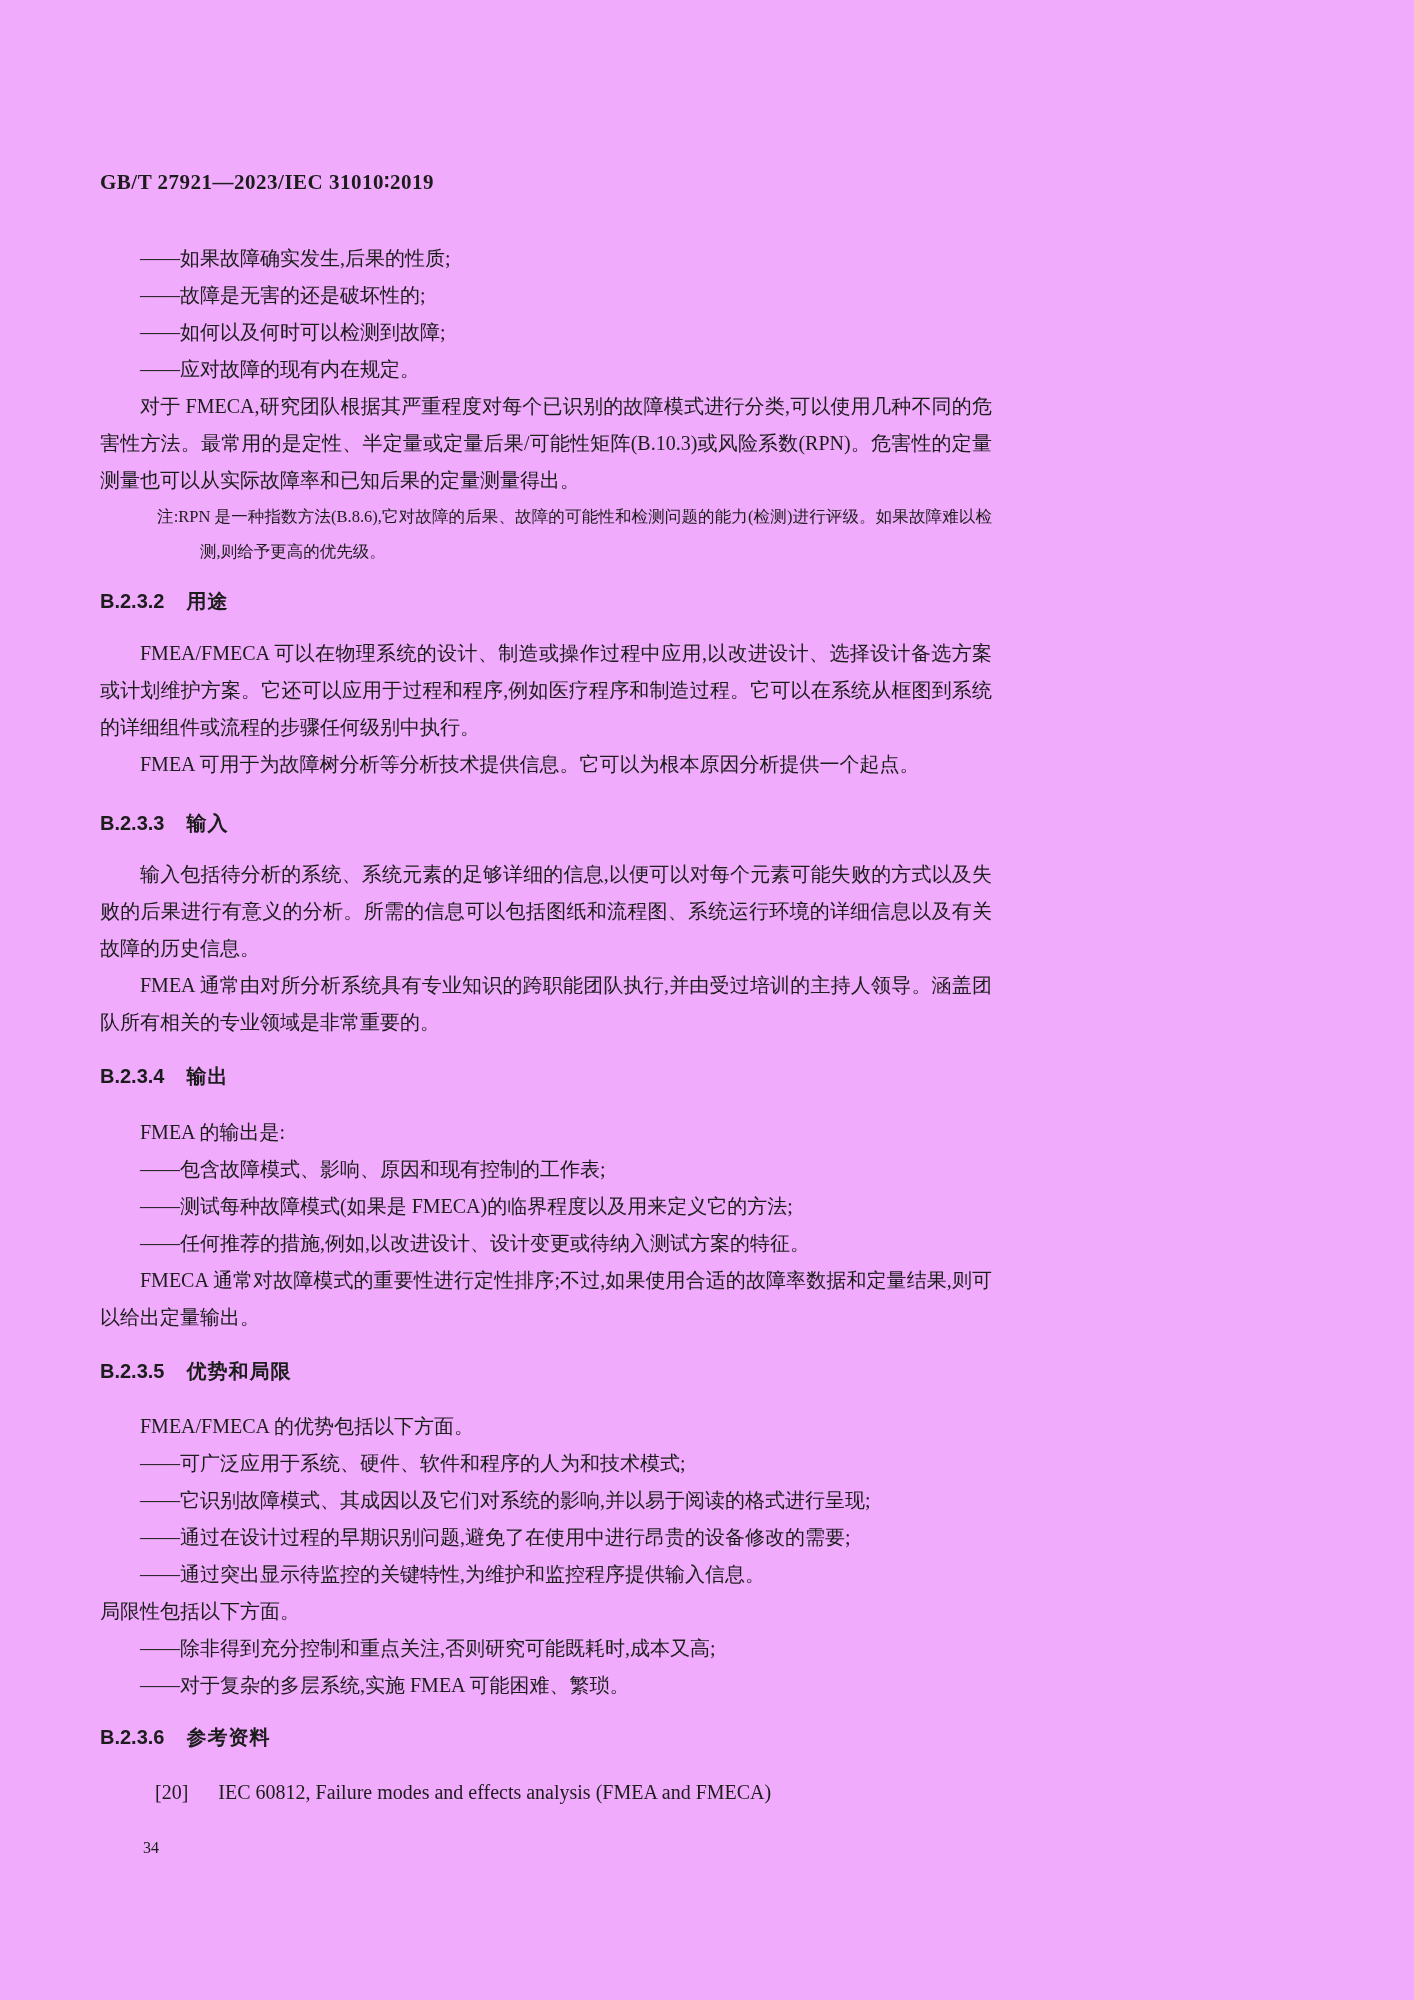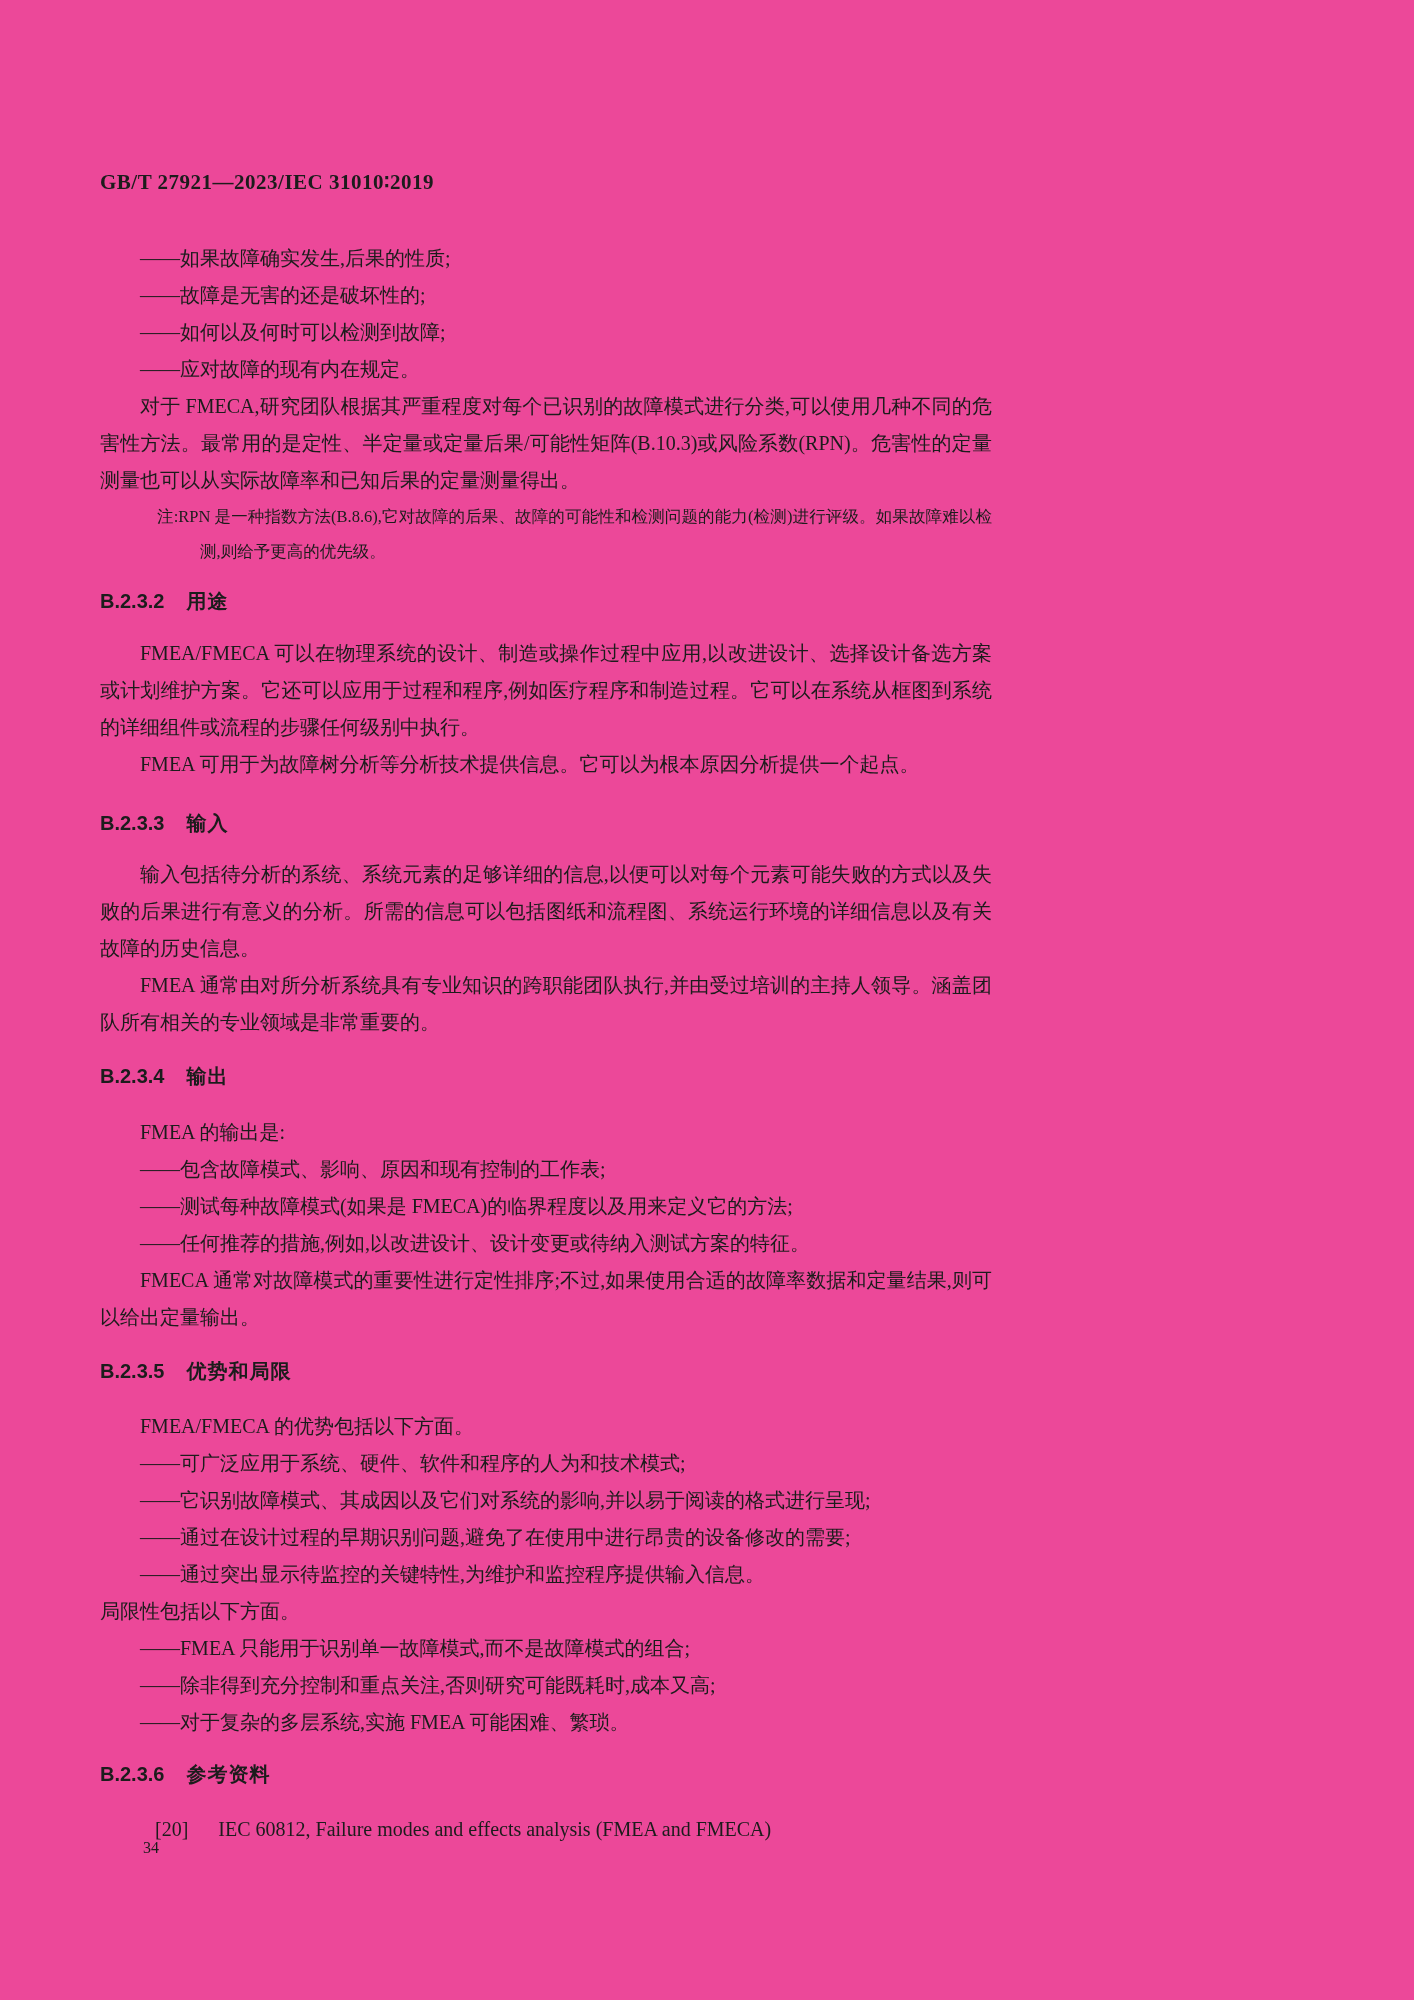--- a/index.html
+++ b/index.html
@@ -1,19 +1,19 @@
 <!DOCTYPE html>
 <html><head>
 <meta charset="utf-8">
 <style>
   html, body { margin:0; padding:0; background:#ffffff; }
   .page {
     position:relative;
     width:1414px; height:2000px;
-    background:#ec4899;
+    background:#f0abfc;
     font-family:"Liberation Serif", serif;
     color:#1c1c1c;
     overflow:hidden;
   }
   .content {
     position:absolute;
     left:100px; top:168px;
     width:892px;
     font-size:20px;
     line-height:37px;
@@ -107,21 +107,20 @@
     <p class="para">FMECA 通常对故障模式的重要性进行定性排序;不过,如果使用合适的故障率数据和定量结果,则可以给出定量输出。</p>
 
     <p class="heading mt17"><span class="hnum">B.2.3.5</span><span class="htitle">优势和局限</span></p>
 
     <p class="lead mt18">FMEA/FMECA 的优势包括以下方面。</p>
     <div class="item">——可广泛应用于系统、硬件、软件和程序的人为和技术模式;</div>
     <div class="item">——它识别故障模式、其成因以及它们对系统的影响,并以易于阅读的格式进行呈现;</div>
     <div class="item">——通过在设计过程的早期识别问题,避免了在使用中进行昂贵的设备修改的需要;</div>
     <div class="item">——通过突出显示待监控的关键特性,为维护和监控程序提供输入信息。</div>
     <p class="flush">局限性包括以下方面。</p>
-    <div class="item">——FMEA 只能用于识别单一故障模式,而不是故障模式的组合;</div>
     <div class="item">——除非得到充分控制和重点关注,否则研究可能既耗时,成本又高;</div>
     <div class="item">——对于复杂的多层系统,实施 FMEA 可能困难、繁琐。</div>
 
     <p class="heading mt15"><span class="hnum">B.2.3.6</span><span class="htitle">参考资料</span></p>
 
     <p class="reference mt18"><span class="ref-tag">[20]</span><span>IEC 60812, Failure modes and effects analysis (FMEA and FMECA)</span></p>
 
   </div>
 
   <div class="page-number">34</div>

